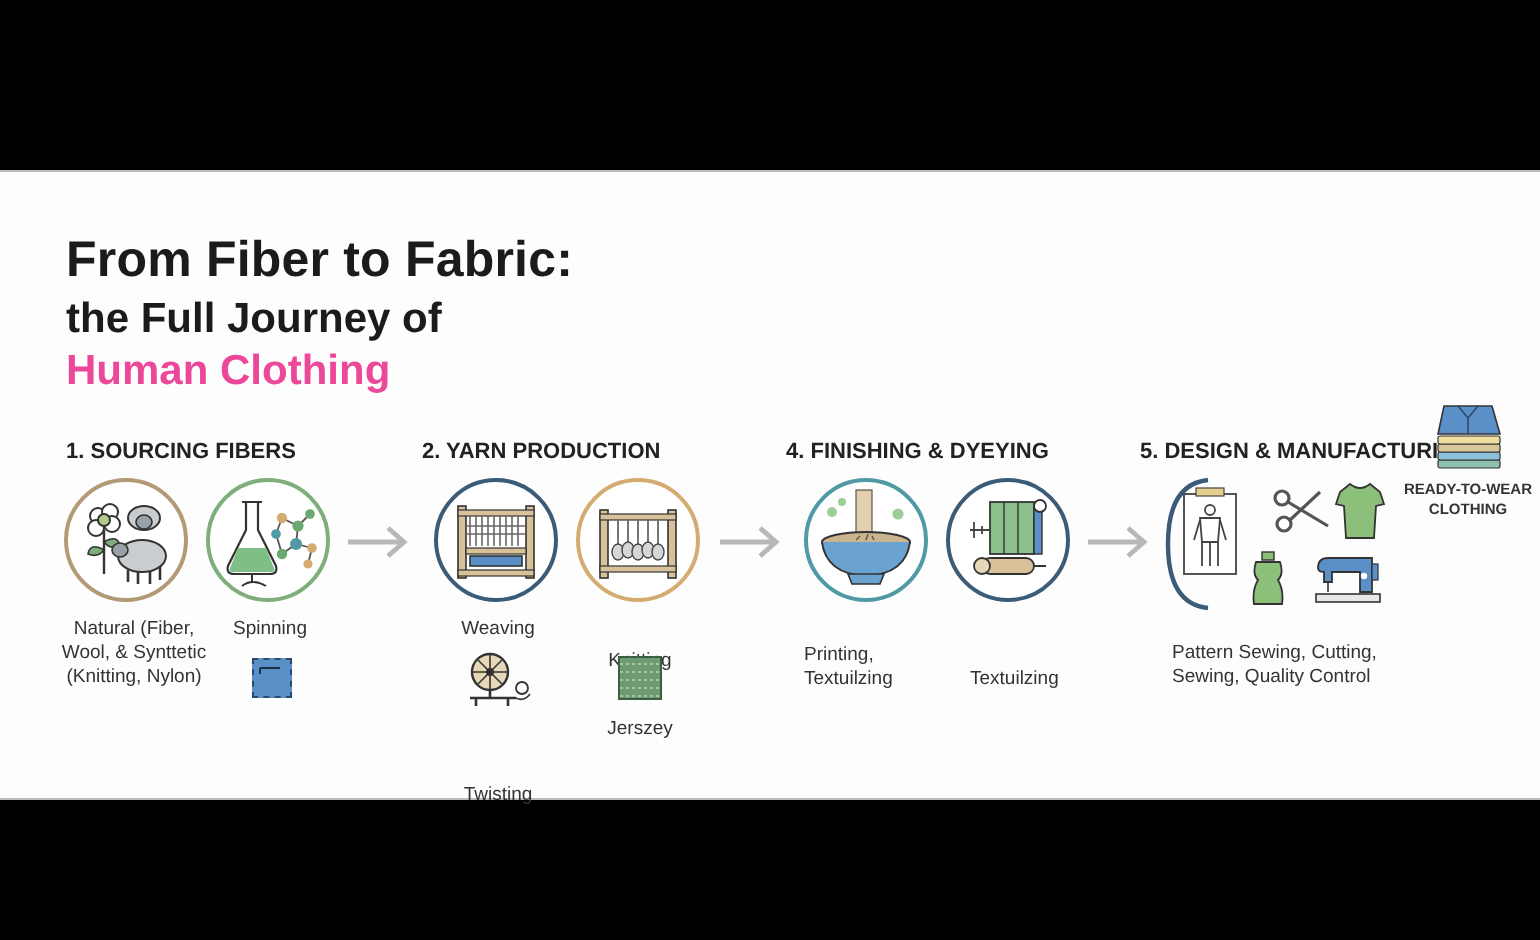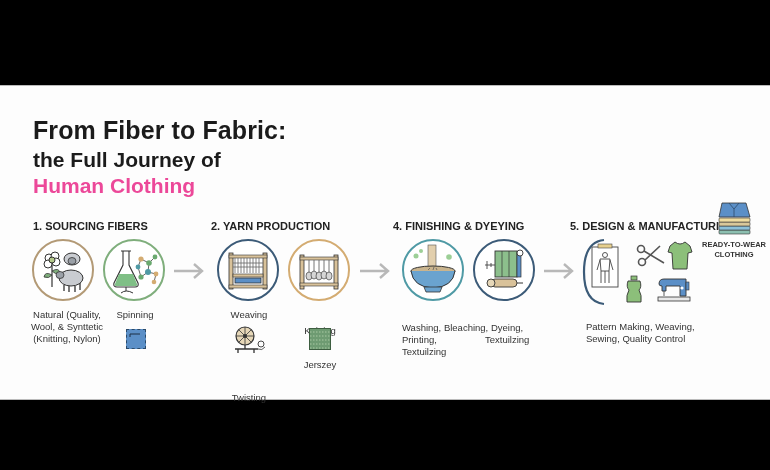--- a/index.html
+++ b/index.html
@@ -77,21 +77,21 @@
   </svg>
 </div>
 
 <div class="abs arrow" style="left:172px;top:262px;">
   <svg width="34" height="18" viewBox="0 0 34 18">
       <path d="M2 9 L30 9 M22 2 L30 9 L22 16" fill="none" stroke="#b8b8b8" stroke-width="2.4"></path>
     </svg>
 </div>
 
 <div class="abs lbl c" style="left:27px;top:309px;width:80px;">
-  <div>Natural (Quality,</div>
+  <div>Natural (Fiber,</div>
   <div>Wool, &amp; Synttetic</div>
   <div>(Knitting, Nylon)</div>
 </div>
 <div class="abs lbl c" style="left:110px;top:309px;width:50px;">Spinning</div>
 <div class="abs" style="left:126px;top:329px;width:20px;height:20px;background:#5b8fc7;border:1.5px dashed #2a4a6a;">
   <svg width="17" height="17" viewBox="0 0 17 17">
       <path d="M3 4 L3 7 M3 4 L13 4" stroke="#1c2f44" stroke-width="1" fill="none"></path>
     </svg>
 </div>
 
@@ -207,21 +207,20 @@
   </svg>
 </div>
 
 <div class="abs arrow" style="left:542px;top:262px;">
   <svg width="34" height="18" viewBox="0 0 34 18">
       <path d="M2 9 L30 9 M22 2 L30 9 L22 16" fill="none" stroke="#b8b8b8" stroke-width="2.4"></path>
     </svg>
 </div>
 
 <div class="abs lbl" style="left:402px;top:322px;">
-  <div>Washing, Bleaching, Dyeing,</div>
   <div>Printing,</div>
   <div>Textuilzing</div>
 </div>
 <div class="abs lbl" style="left:485px;top:334px;">Textuilzing</div>
 
 <div class="abs step-h" style="left:570px;top:220px;">5. DESIGN &amp; MANUFACTURING</div>
 
 <div class="abs" style="left:582px;top:238px;">
   <svg width="42" height="68" viewBox="0 0 42 68">
     <path d="M22 2 Q2 4 2 34 Q2 64 22 66" fill="none" stroke="#3c5b78" stroke-width="2.2"></path>
@@ -256,21 +255,21 @@
   <svg width="36" height="28" viewBox="0 0 36 28">
     <path d="M3 8 Q3 3 8 3 L30 3 L30 20 L24 20 L24 10 L10 10 L10 15 L6 15 L6 10 Q3 10 3 8 Z" fill="#5b8fc7" stroke="#333" stroke-width="0.9"></path>
     <circle cx="26" cy="12" r="1.6" fill="#fff"></circle>
     <rect x="30" y="6" width="3" height="8" fill="#5b8fc7" stroke="#333" stroke-width="0.6"></rect>
     <rect x="2" y="21" width="32" height="4" fill="#e8e8e8" stroke="#333" stroke-width="0.8"></rect>
     <path d="M8 15 L8 20" stroke="#333" stroke-width="0.8"></path>
   </svg>
 </div>
 
 <div class="abs lbl" style="left:586px;top:321px;">
-  <div>Pattern Making, Weaving,</div>
+  <div>Pattern Sewing, Cutting,</div>
   <div>Sewing, Quality Control</div>
 </div>
 
 <div class="abs" style="left:716px;top:199px;">
   <svg width="38" height="38" viewBox="0 0 38 38">
     <rect x="3" y="31" width="31" height="4" rx="1" fill="#8cbfb0" stroke="#333" stroke-width="0.6"></rect>
     <rect x="3" y="27" width="31" height="4" rx="1" fill="#8cc0d8" stroke="#333" stroke-width="0.6"></rect>
     <rect x="3" y="23" width="31" height="4" rx="1" fill="#d9c89a" stroke="#333" stroke-width="0.6"></rect>
     <rect x="3" y="19" width="31" height="4" rx="1" fill="#f0dda0" stroke="#333" stroke-width="0.6"></rect>
     <path d="M6 4 L30 4 L34 18 L3 18 Z" fill="#5b8fc7" stroke="#333" stroke-width="0.8"></path>

